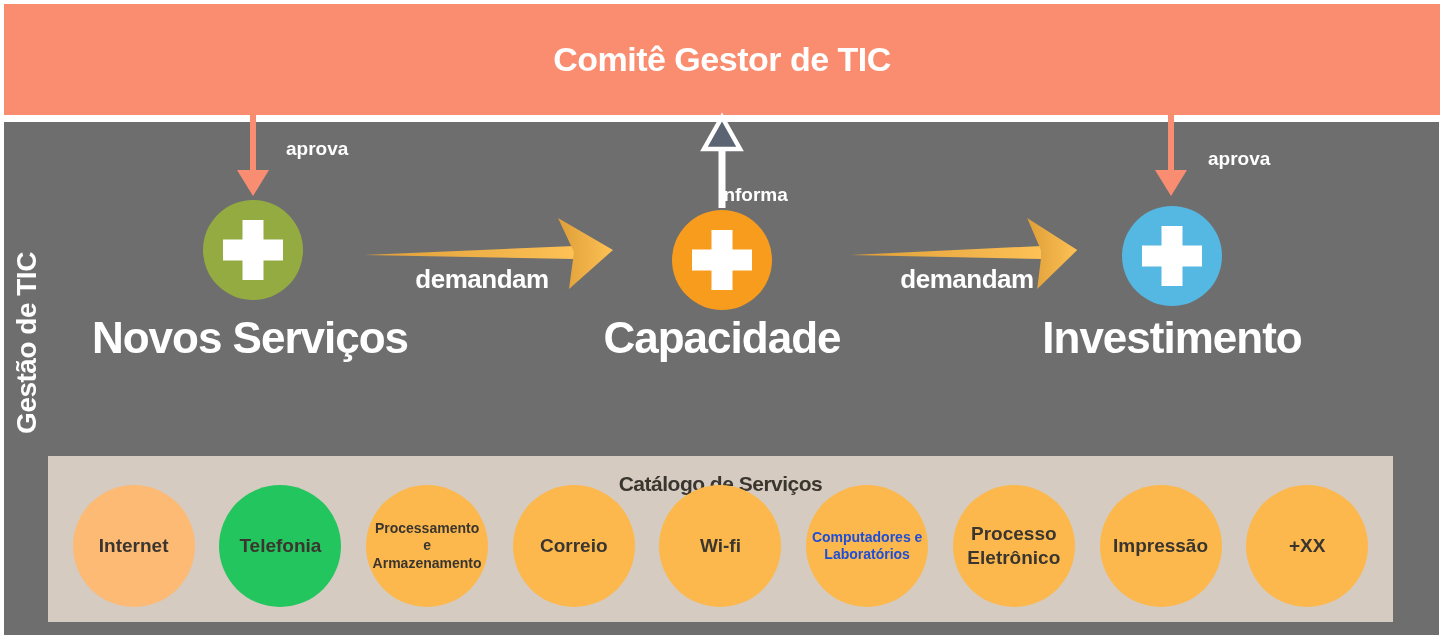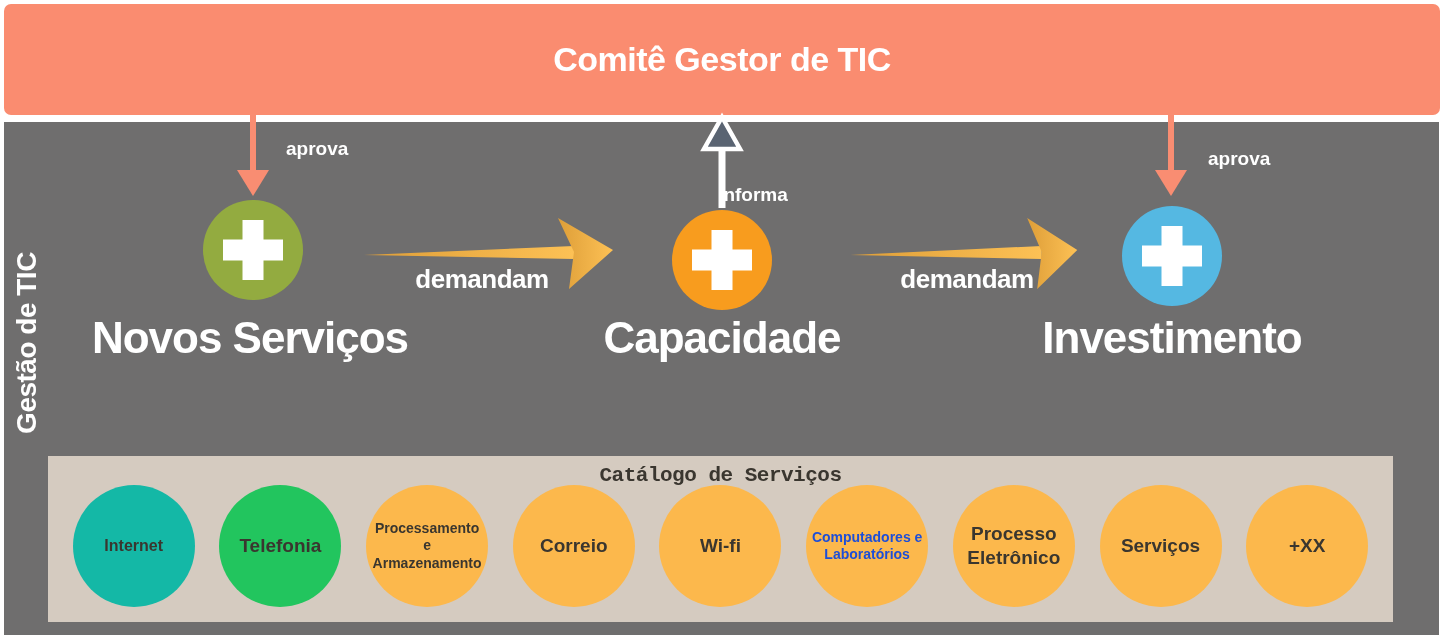--- a/index.html
+++ b/index.html
@@ -59,38 +59,38 @@
   .demandam-svg{position:absolute;height:80px;}
   .demandam-label{
     position:absolute;width:200px;text-align:center;color:#ffffff;
     font-size:26px;font-weight:bold;letter-spacing:-0.5px;
   }
   
   .catalog{
     position:absolute;left:44px;top:334px;width:1345px;height:166px;
   }
   .catalog-title{
-    position:absolute;top:8px;left:0;width:100%;text-align:center;
-    font-size:21px;font-weight:bold;letter-spacing:-0.5px;font-family:Liberation Mono, monospace;
+    position:absolute;top:16px;left:0;width:100%;text-align:center;
+    font-size:21px;font-weight:bold;letter-spacing:-0.5px;
   }
   .catalog-row{
     position:absolute;top:29px;left:0;width:100%;
     display:flex;justify-content:space-evenly;align-items:center;
   }
   .cat-circle{
     width:122px;height:122px;border-radius:50%;flex:0 0 auto;
     display:flex;align-items:center;justify-content:center;
     text-align:center;font-weight:bold;box-sizing:border-box;padding:0 5px;
   }
   .cat-circle span{white-space:pre-line;line-height:1.25;}
 </style>
 </head>
 <body>
 
-<div class="banner" style="background-color: rgb(250, 140, 112); border-radius: 7px;">
+<div class="banner" style="background-color: rgb(250, 140, 112);">
   <div class="banner-title">Comitê Gestor de TIC</div>
 </div>
 
 <div class="panel" style="background-color: rgb(111, 110, 110);">
 
   <div class="side-label">Gestão de TIC</div>
 
   <div>
     <div class="aprova-shaft" style="left: 246px; background-color: rgb(249, 141, 114);"></div>
     <div class="aprova-head" style="left: 233px; border-top-color: rgb(249, 141, 114);"></div>
@@ -150,21 +150,21 @@
   <div>
     <div class="node-circle" style="left: 1118px; top: 84px; background-color: rgb(85, 184, 226);">
       <div class="plus-icon"></div>
     </div>
     <div class="node-label" style="left:968px;top:191px;">Investimento</div>
   </div>
 
   <div class="catalog" style="background-color: rgb(213, 203, 192);">
     <div class="catalog-title" style="color: rgb(58, 54, 47);">Catálogo de Serviços</div>
     <div class="catalog-row">
-        <div class="cat-circle" style="background-color: #14b8a6; color: rgb(58, 54, 47); font-size: 16px;">
+        <div class="cat-circle" style="background-color: #fdba74; color: rgb(58, 54, 47); font-size: 19px;">
           <span>Internet</span>
         </div>
         <div class="cat-circle" style="background-color: #22c55e; color: rgb(58, 54, 47); font-size: 19px;">
           <span>Telefonia</span>
         </div>
         <div class="cat-circle" style="background-color: rgb(252, 184, 76); color: rgb(58, 54, 47); font-size: 14px;">
           <span>Processamento e
 Armazenamento</span>
         </div>
         <div class="cat-circle" style="background-color: rgb(252, 184, 76); color: rgb(58, 54, 47); font-size: 19px;">
@@ -175,21 +175,21 @@
         </div>
         <div class="cat-circle" style="background-color: rgb(252, 184, 76); color: #1d4ed8; font-size: 14px;">
           <span>Computadores e
 Laboratórios</span>
         </div>
         <div class="cat-circle" style="background-color: rgb(252, 184, 76); color: rgb(58, 54, 47); font-size: 19px;">
           <span>Processo
 Eletrônico</span>
         </div>
         <div class="cat-circle" style="background-color: rgb(252, 184, 76); color: rgb(58, 54, 47); font-size: 19px;">
-          <span>Serviços</span>
+          <span>Impressão</span>
         </div>
         <div class="cat-circle" style="background-color: rgb(252, 184, 76); color: rgb(58, 54, 47); font-size: 19px;">
           <span>+XX</span>
         </div>
       </div>
   </div>
 
 </div>
 
 </body></html>

